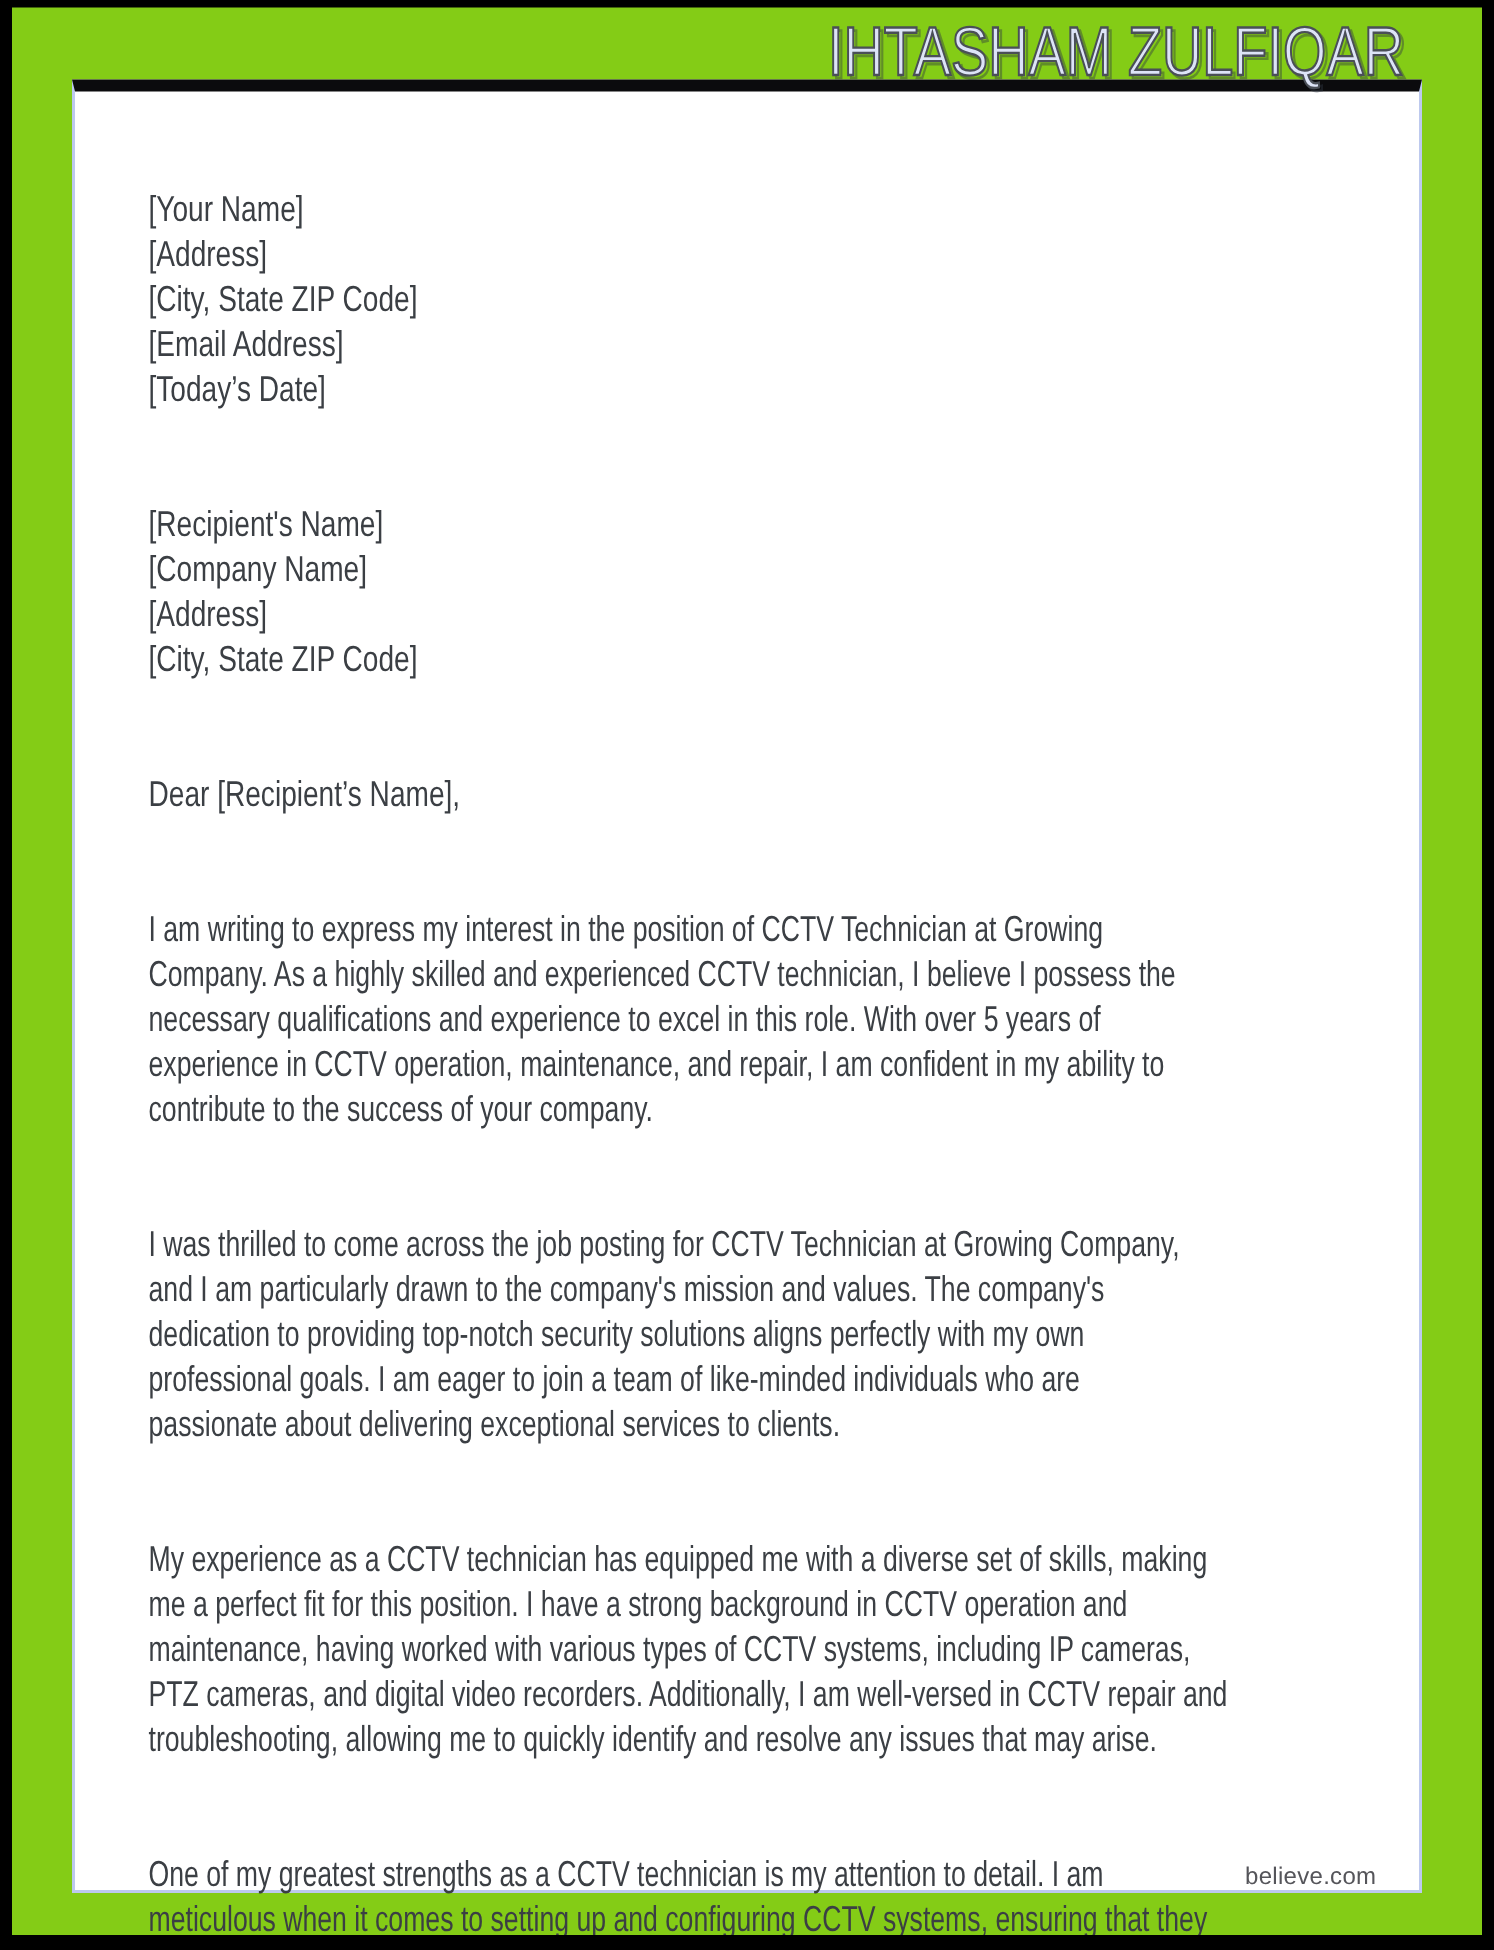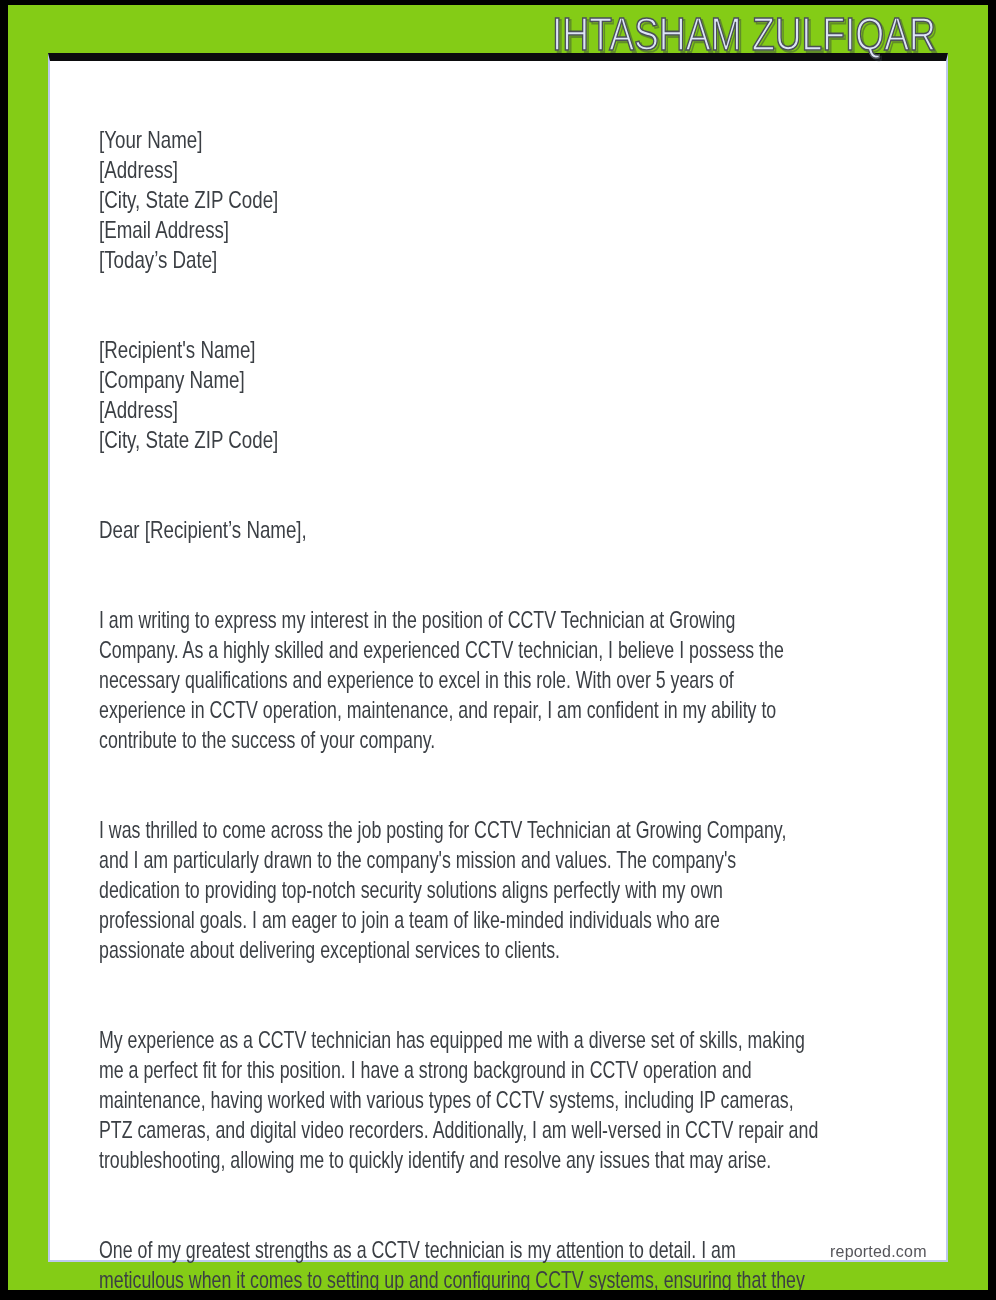--- a/index.html
+++ b/index.html
@@ -131,15 +131,15 @@
 PTZ cameras, and digital video recorders. Additionally, I am well-versed in CCTV repair and
 troubleshooting, allowing me to quickly identify and resolve any issues that may arise.</div>
     <div class="block para">One of my greatest strengths as a CCTV technician is my attention to detail. I am
 meticulous when it comes to setting up and configuring CCTV systems, ensuring that they
 are functioning at optimal levels. This has resulted in a significant reduction in the
 number of technical issues reported by clients, leading to increased customer
 satisfaction.</div>
     
   </div>
 
-  <div class="watermark">reported.com</div>
+  <div class="watermark">believe.com</div>
 
 </div>
 
 </body></html>

